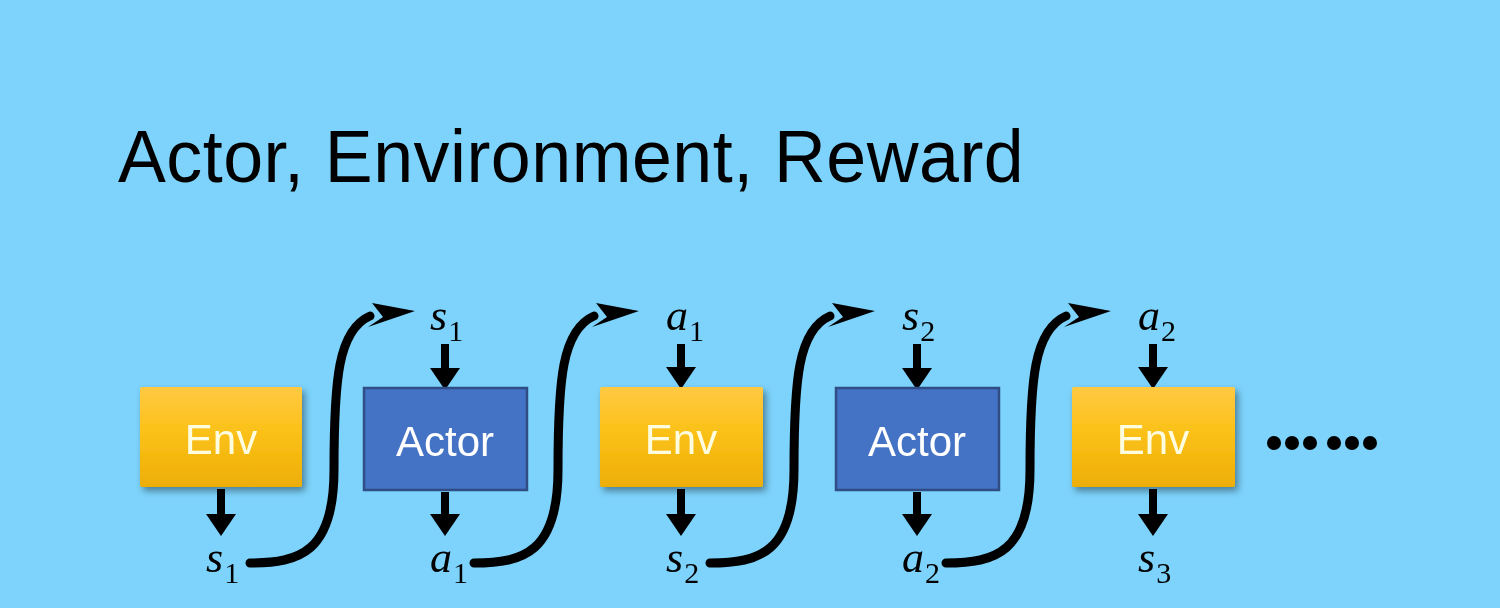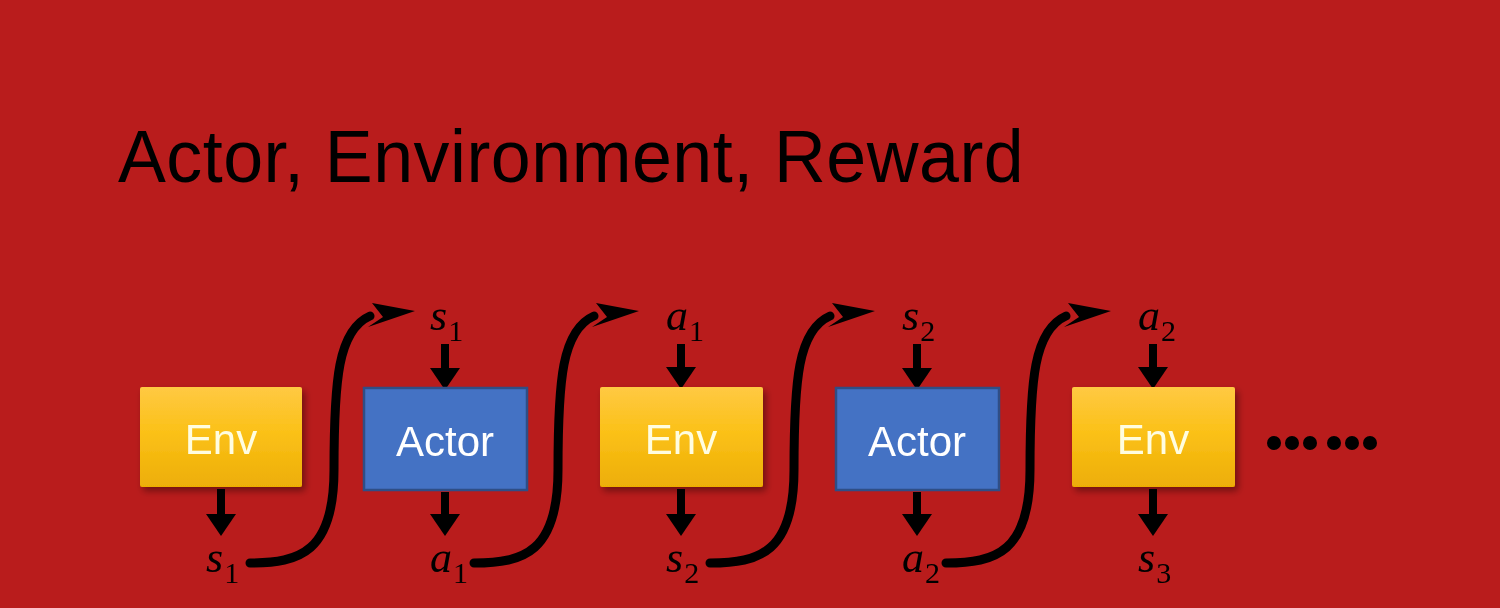--- a/index.html
+++ b/index.html
@@ -13,21 +13,21 @@
     position: relative;
     overflow: hidden;
     font-family: "Liberation Sans", sans-serif;
   }
 
   #slide {
     position: absolute;
     left: 0; top: 0;
     width: 1500px;
     height: 608px;
-    background: #b91c1c;
+    background: #7dd3fc;
   }
 
   #slide-title {
     position: absolute;
     left: 118px;
     top: 112px;
     font-family: "Liberation Sans", sans-serif;
     font-weight: 300;
     font-size: 74px;
     line-height: 90px;

